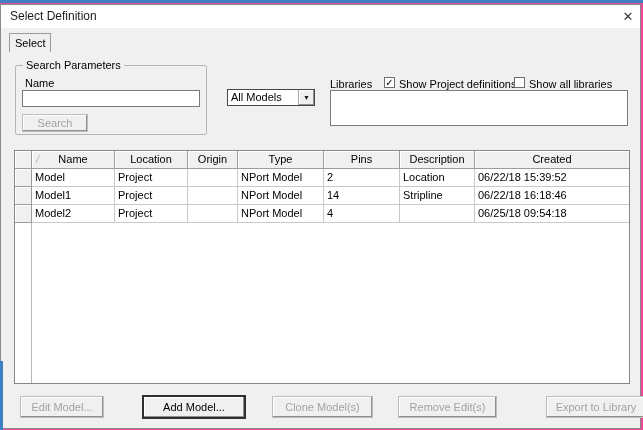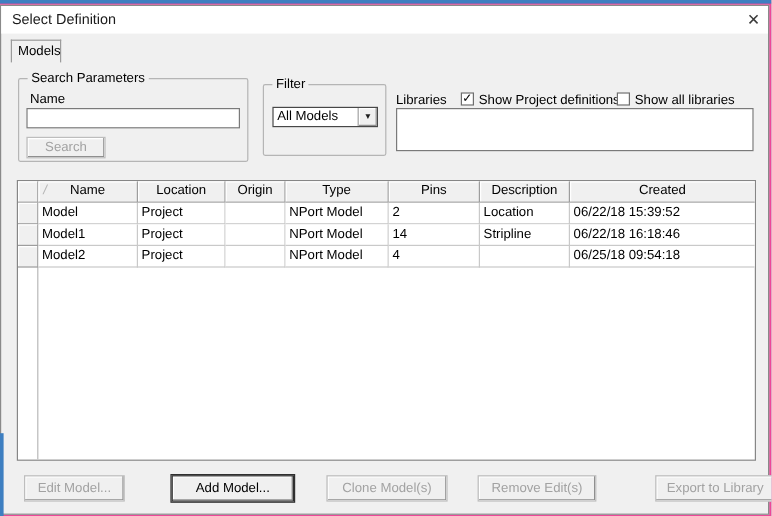--- a/index.html
+++ b/index.html
@@ -96,33 +96,30 @@
   <div class="bg-top-line"></div>
 
   <div class="dialog"></div>
 
   <div class="titlebar">
     <span class="title">Select Definition</span>
     <span class="close">✕</span>
   </div>
 
   <div class="tab">
-    <span>Models</span>
+    <span>Select</span>
   </div>
 
   <div class="groupbox gb-search">
     <span class="grouplabel">Search Parameters</span>
   </div>
   <span class="lbl" style="left:25px;top:77px;">Name</span>
   <input class="textinput in-name" value="" style="">
   <div class="btn disabled btn-search">Search</div>
 
-  <div class="groupbox gb-filter">
-    <span class="grouplabel">Filter</span>
-  </div>
   <div class="combo">
     <span class="combo-text">All Models</span>
     <span class="combo-btn">
       <span>▼</span>
     </span>
   </div>
 
   <span class="lbl" style="left:330px;top:78px;">Libraries</span>
   <span class="checkbox cb1">
     <span>✓</span>

